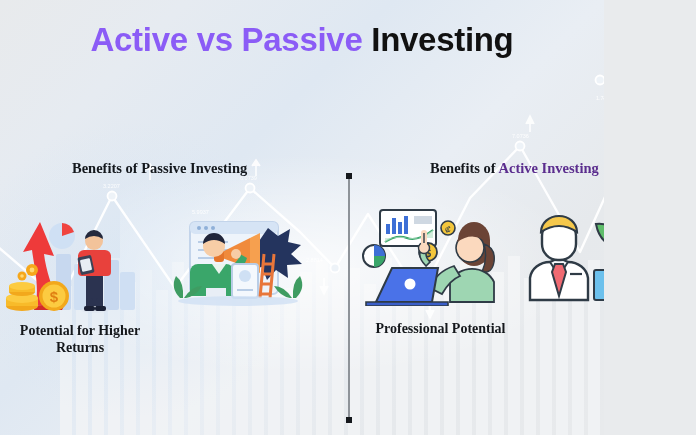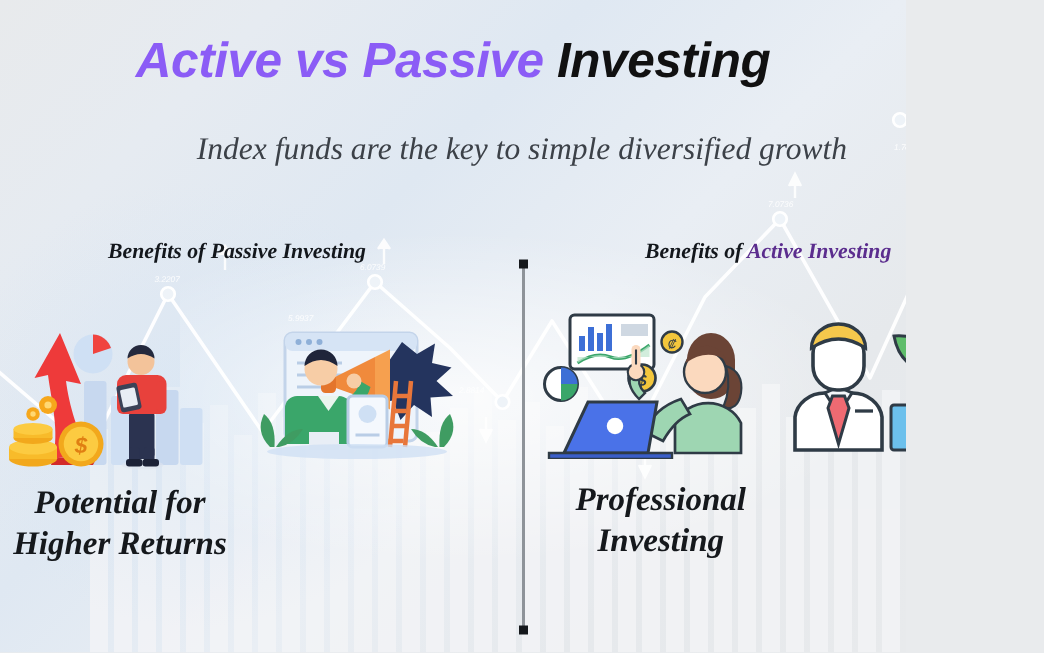--- a/index.html
+++ b/index.html
@@ -5,21 +5,20 @@
   html,body{margin:0;padding:0;}
   body{
     width:696px;height:435px;overflow:hidden;
     font-family:"Liberation Sans",sans-serif;
     background:#e9ebed;
   }
   .poster{
     position:relative;width:604px;height:435px;overflow:hidden;
     background:
       linear-gradient(135deg,#e8eaec 0%,#e6ebf1 18%,#dfe8f2 38%,#e9eef4 58%,#e6e9ec 78%,#e8eaec 100%);
-    font-style: italic;
   }
   
   .bg-layer{position:absolute;inset:0;pointer-events:none;}
   .bars-svg, .line-svg, .grid-svg{position:absolute;inset:0;width:696px;height:435px;}
   .glow{
     position:absolute;left:120px;top:150px;width:470px;height:230px;
     background:radial-gradient(ellipse at 40% 50%,rgba(255,255,255,.75) 0%,rgba(255,255,255,0) 68%);
   }
   .glow2{
     position:absolute;left:-40px;top:120px;width:340px;height:300px;
@@ -48,21 +47,21 @@
   
   .divider{position:absolute;left:348px;top:176px;width:2px;height:244px;background:#8e9399;}
   .divider .cap{position:absolute;left:-2px;width:6px;height:6px;background:#15181c;}
   .divider .cap.top{top:-3px;}
   .divider .cap.bot{bottom:-3px;}
   
   .item{position:absolute;text-align:center;}
   .item .art{position:relative;margin:0 auto;}
   .item .label{
     font-family:"Liberation Serif",serif;font-weight:bold;
-    font-size:22px;color:#15181c;line-height:1.22;
+    font-size:14px;color:#15181c;line-height:1.22;
   }
   #item-0{left:0px;  top:206px;width:160px;}
   #item-1{left:160px;top:206px;width:175px;}
   #item-2{left:358px;top:206px;width:165px;}
   #item-3{left:520px;top:206px;width:176px;}
   #item-0 .label{margin-top:4px;}
   #item-1 .label{margin-top:4px;}
   #item-2 .label{margin-top:14px;}
   #item-3 .label{margin-top:22px;}
   .art svg{display:block;}
@@ -154,21 +153,20 @@
         <path cue="" d="M608,90 L608,106 M604,98 L608,108 L612,98"></path>
         <path d="M658,30 L658,16 M654,22 L658,14 L662,22"></path>
       </g>
     </svg>
   </div>
 
   <div class="title">
     <span class="accent">Active vs Passive</span><span class="plain"> Investing</span>
   </div>
 
-  <div class="subtitle">Index funds are the key to simple diversified growth</div>
 
   <div class="col-head right">
     <span>Benefits of </span><span class="purple">Active Investing</span>
   </div>
   <div class="col-head left">
     <span>Benefits of Passive Investing</span>
   </div>
 
   <div class="divider">
     <span class="cap top"></span>
@@ -317,21 +315,21 @@
           <circle cx="66" cy="42" r="5.5" fill="#fbd9be" stroke="#2f3b46" stroke-width="1.4"></circle>
           <path d="M66,37 v-10" stroke="#fbd9be" stroke-width="6" stroke-linecap="round"></path>
           <path d="M66,37 v-10" stroke="#2f3b46" stroke-width="1.4" fill="none"></path>
         </g>
 
         <path d="M18,96 l16,-34 h46 l-6,34 z" fill="#4a72e8" stroke="#2f3b46" stroke-width="2"></path>
         <circle cx="52" cy="78" r="5.5" fill="#ffffff"></circle>
         <path d="M8,96 h82 v4 h-82 z" fill="#3a5ec9" stroke="#2f3b46" stroke-width="1.6"></path>
       </svg>
     </div>
-    <div class="label">Professional Investing</div>
+    <div class="label">Professional Potential</div>
   </div>
 
   <div class="item" id="item-3">
     <div class="art">
       <svg width="152" height="96" viewBox="0 0 152 96">
 
         <rect x="74" y="64" width="14" height="30" rx="2" fill="#6cc0ec" stroke="#2f3b46" stroke-width="2"></rect>
         <rect x="92" y="46" width="14" height="48" rx="2" fill="#4aa9e0" stroke="#2f3b46" stroke-width="2"></rect>
         <rect x="110" y="36" width="14" height="58" rx="2" fill="#8fd2f2" stroke="#2f3b46" stroke-width="2"></rect>
 

